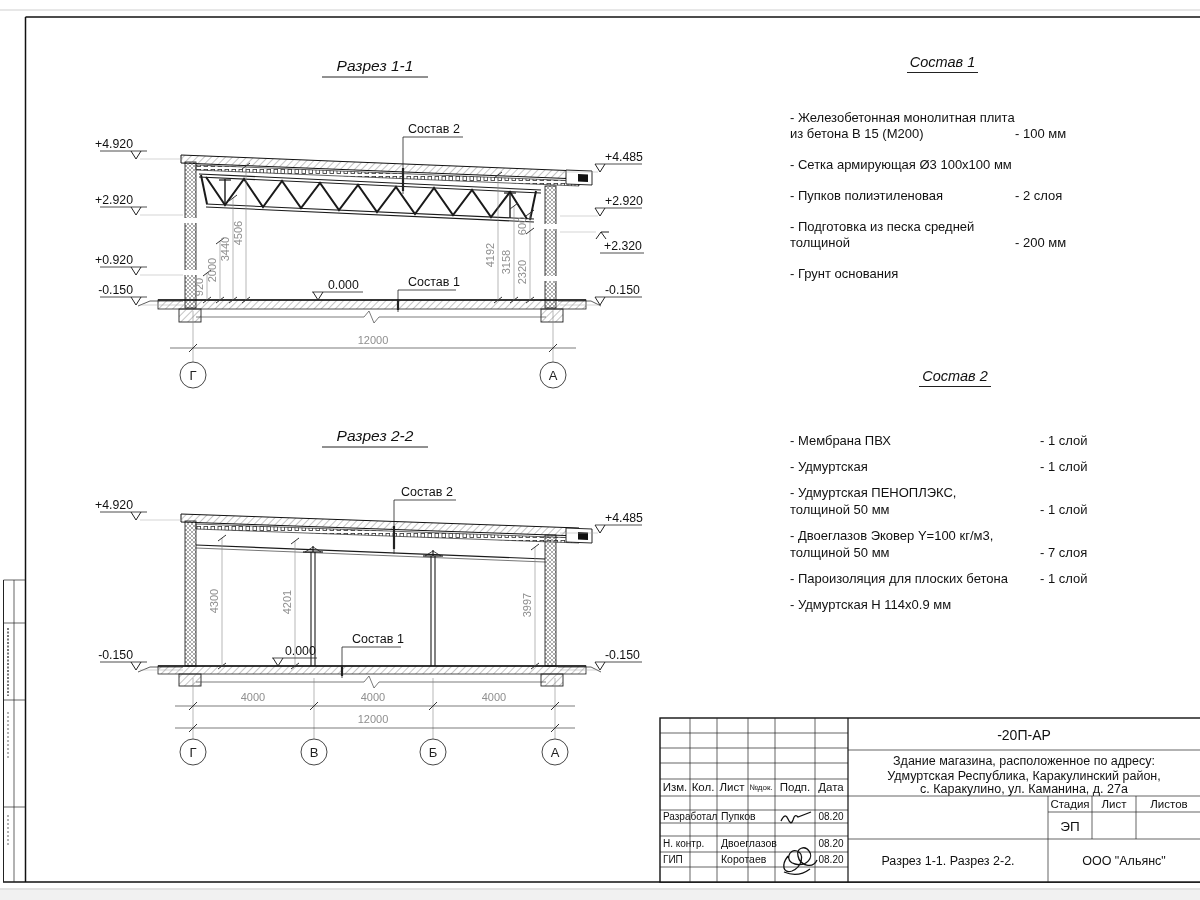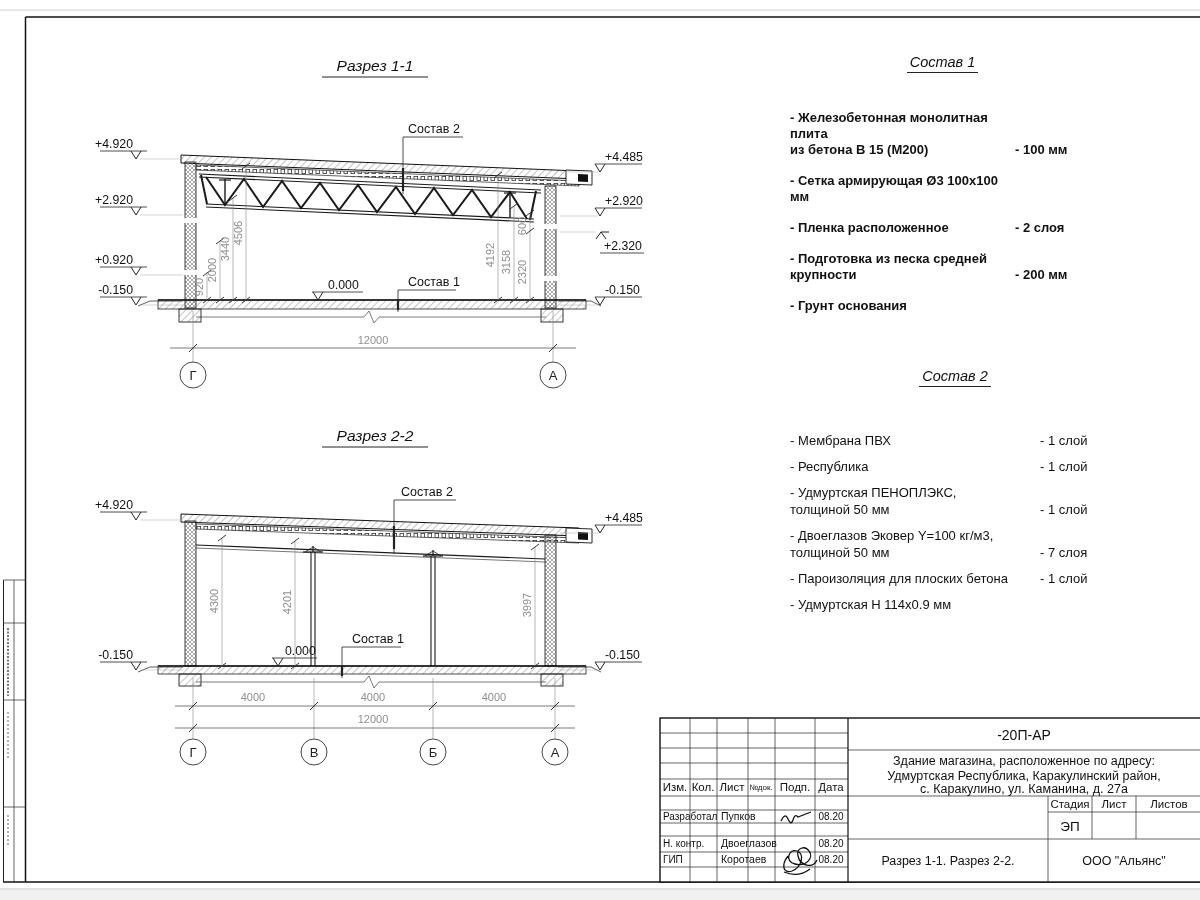--- a/index.html
+++ b/index.html
@@ -16,21 +16,21 @@
   .tb-small{font-size:8px;fill:#111;}
   .tb-big{font-size:14px;fill:#111;}
   .tb-med{font-size:12.5px;fill:#111;}
   .list{position:absolute;font-size:13px;color:#111;}
   .list .ltitle{text-align:center;}
   .list .ltitle span{display:inline-block;font-style:italic;font-size:14.5px;
         border-bottom:1px solid #222;padding:0 3px 2px;}
   .items1{margin-top:37px;}
   .items2{margin-top:45px;}
   .item{display:flex;align-items:flex-end;}
-  .items1 .item{margin-bottom:15px;line-height:16px;font-weight:bold;}
+  .items1 .item{margin-bottom:15px;line-height:16px;}
   .items2 .item{margin-bottom:9px;line-height:17px;}
   .items1 .txt{width:225px;}
   .items2 .txt{width:250px;}
   .qty{width:80px;}
 </style>
 </head>
 <body>
 
 <svg width="1200" height="900" viewBox="0 0 1200 900">
   <defs>
@@ -435,29 +435,29 @@
     </div>
     <div class="item">
       <div class="txt">
           <div>- Сетка армирующая Ø3 100х100 мм</div>
           <div></div>
         </div>
       <div class="qty"></div>
     </div>
     <div class="item">
       <div class="txt">
-          <div>- Пленка расположенное</div>
+          <div>- Пупков полиэтиленовая</div>
           <div></div>
         </div>
       <div class="qty">-  2 слоя</div>
     </div>
     <div class="item">
       <div class="txt">
           <div>- Подготовка из песка средней</div>
-          <div>крупности</div>
+          <div>толщиной</div>
         </div>
       <div class="qty">- 200 мм</div>
     </div>
     <div class="item">
       <div class="txt">
           <div>- Грунт основания</div>
           <div></div>
         </div>
       <div class="qty"></div>
     </div>
@@ -469,21 +469,21 @@
   <div class="items2">
     <div class="item">
       <div class="txt">
           <div>- Мембрана ПВХ</div>
           <div></div>
         </div>
       <div class="qty">- 1 слой</div>
     </div>
     <div class="item">
       <div class="txt">
-          <div>- Республика</div>
+          <div>- Удмуртская</div>
           <div></div>
         </div>
       <div class="qty">- 1 слой</div>
     </div>
     <div class="item">
       <div class="txt">
           <div>- Удмуртская ПЕНОПЛЭКС,</div>
           <div>толщиной 50 мм</div>
         </div>
       <div class="qty">- 1 слой</div>

